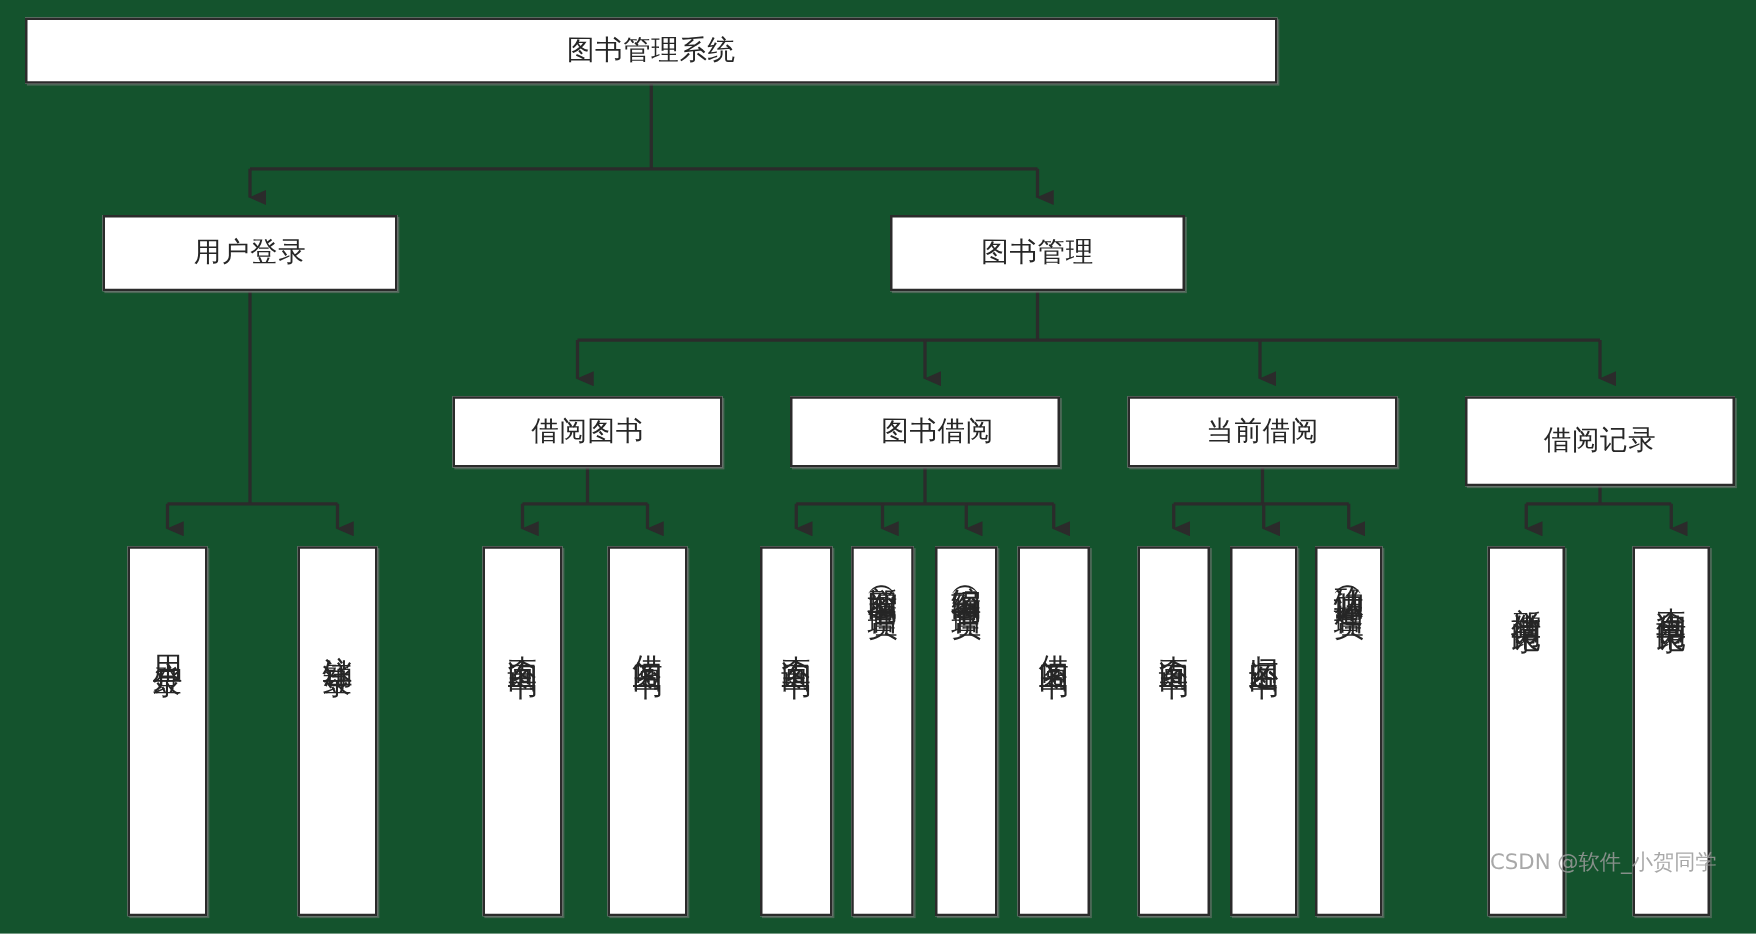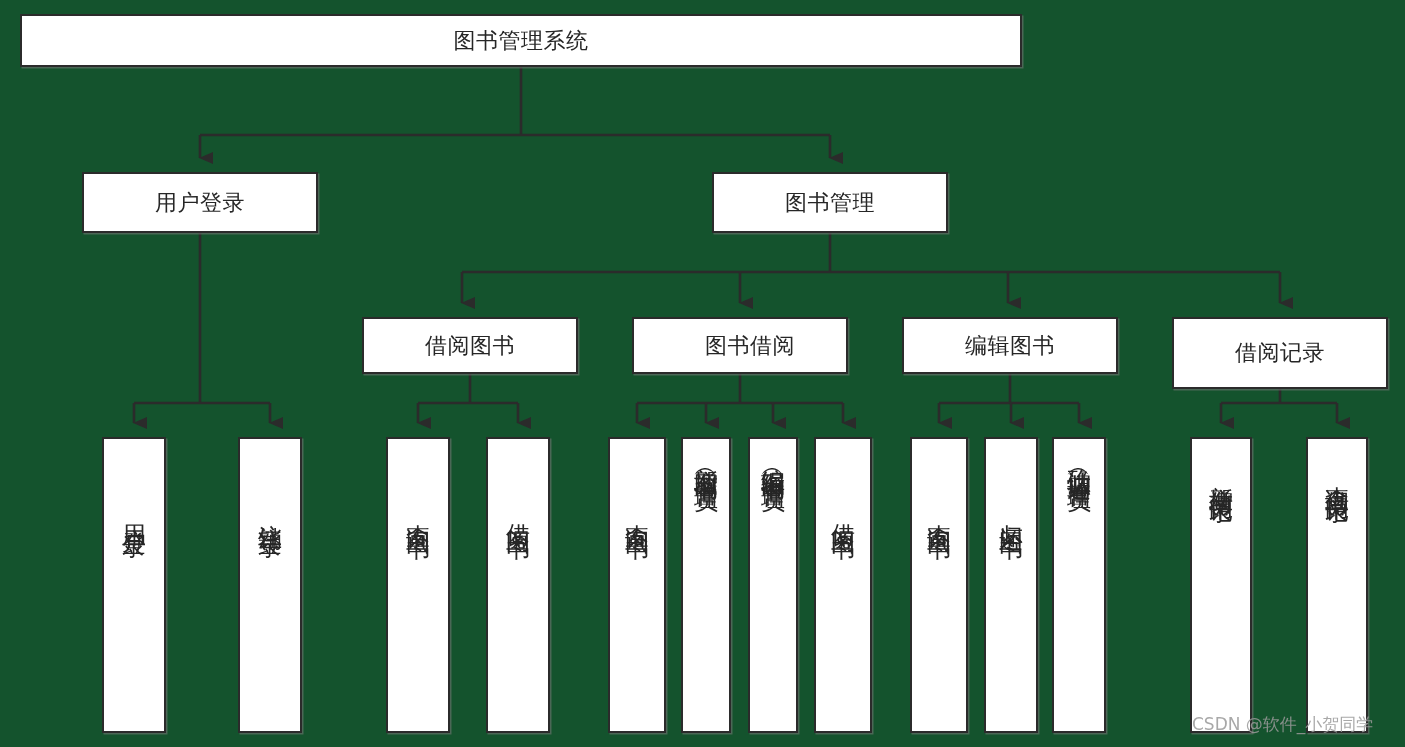--- a/index.html
+++ b/index.html
@@ -139,21 +139,21 @@
     <span class="label">图书管理</span>
   </div>
 
   <div class="node h" style="left:362px; top:317px; width:216px; height:57px;">
     <span class="label">借阅图书</span>
   </div>
   <div class="node h" style="left:632px; top:317px; width:216px; height:57px;padding-left:20px;">
     <span class="label">图书借阅</span>
   </div>
   <div class="node h" style="left:902px; top:317px; width:216px; height:57px;">
-    <span class="label">编辑图书</span>
+    <span class="label">当前借阅</span>
   </div>
   <div class="node h" style="left:1172px; top:317px; width:216px; height:72px;">
     <span class="label">借阅记录</span>
   </div>
 
   <div class="node v" style="left:102px; top:437px; width:64px; height:296px; padding-top:66px;">
     <span class="label">用户登录</span>
   </div>
   <div class="node v" style="left:238px; top:437px; width:64px; height:296px; padding-top:66px;">
     <span class="label">注销登录</span>
@@ -189,15 +189,15 @@
     <span class="label">确认归还（管理员）</span>
   </div>
 
   <div class="node v tall" style="left:1190px; top:437px; width:62px; height:296px; padding-top:28px;">
     <span class="label">新增借阅记录</span>
   </div>
   <div class="node v tall" style="left:1306px; top:437px; width:62px; height:296px; padding-top:28px;">
     <span class="label">查询借阅记录</span>
   </div>
 
-  <div class="watermark" style="left:1192px; top:678px;margin-top:35px;">CSDN @软件_小贺同学</div>
+  <div class="watermark" style="left:1192px; top:678px;">CSDN @软件_小贺同学</div>
 
 </div>
 
 </body></html>

